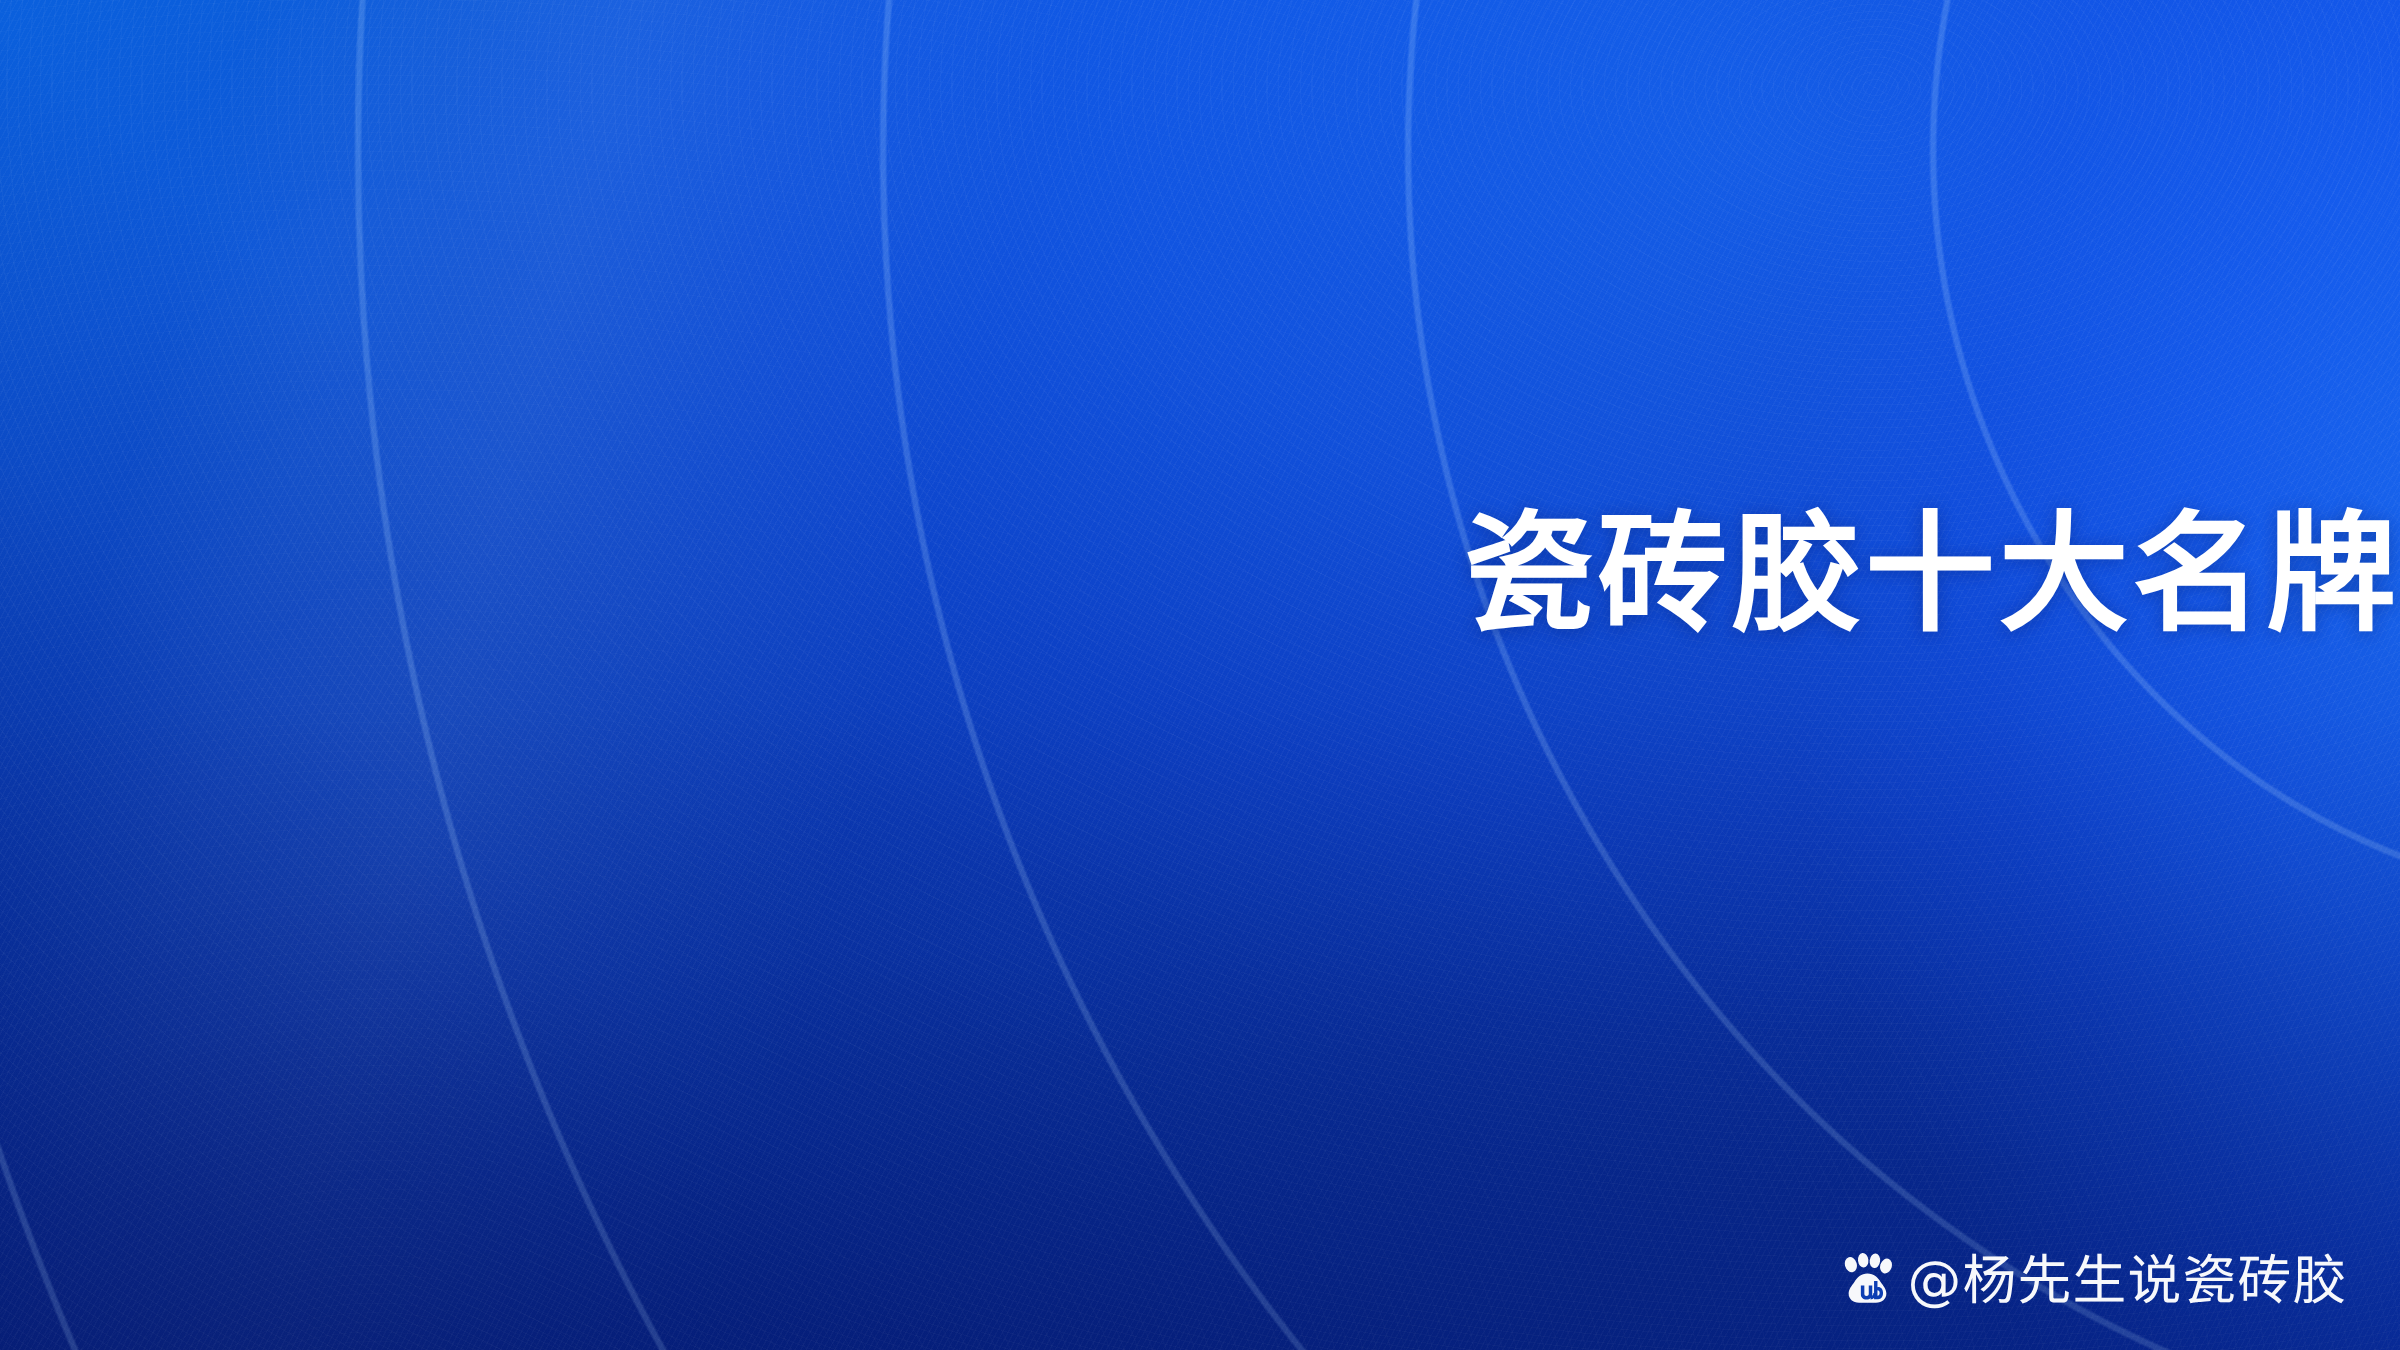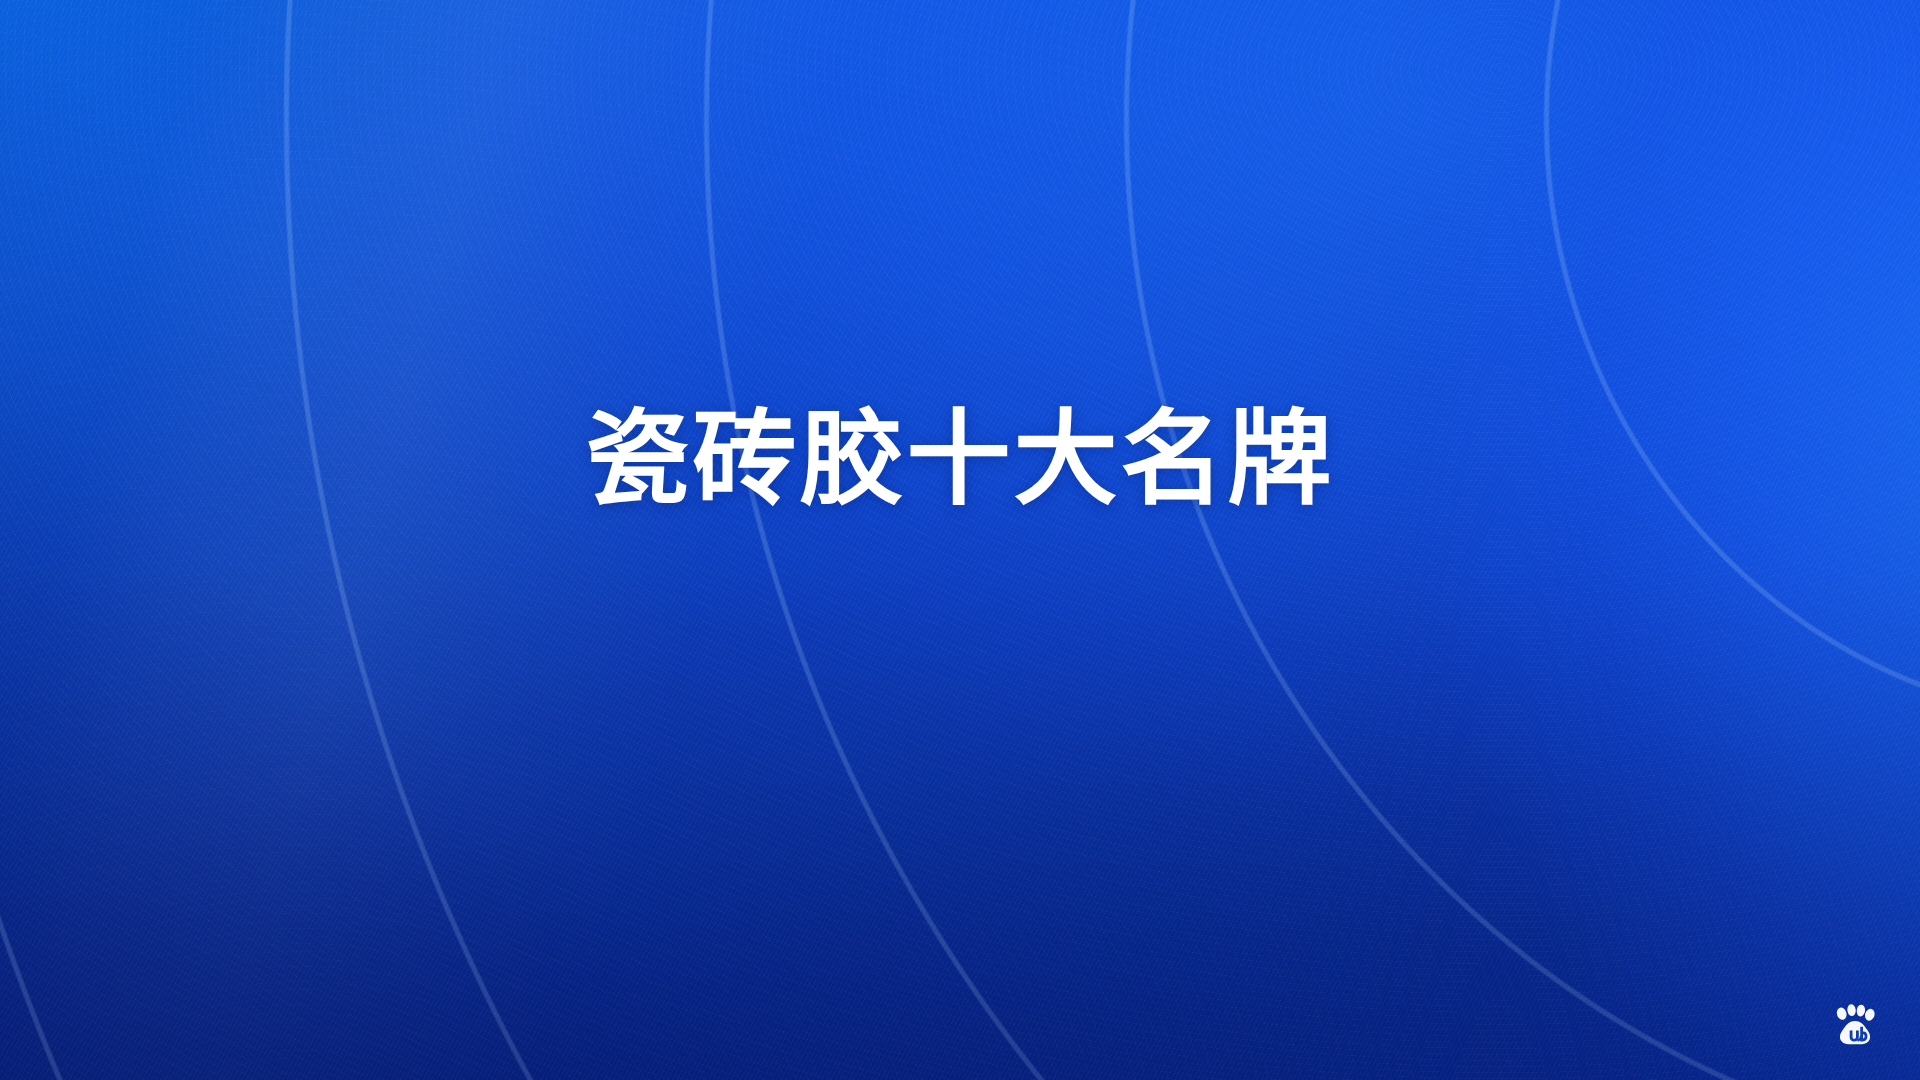--- a/index.html
+++ b/index.html
@@ -164,20 +164,21 @@
   .title-line {
     display: block;
     color: #ffffff;
     font-family: "DejaVu Sans", "Liberation Sans", sans-serif;
     font-weight: 700;
     font-size: 104px;
     line-height: 126px;
     letter-spacing: 3px;
     white-space: nowrap;
     text-shadow: 0 2px 14px rgba(2, 18, 80, 0.30);
+    text-align: right;
   }
 
   
   .watermark {
     position: absolute;
     right: 42px;
     bottom: 30px;
     display: flex;
     align-items: center;
     gap: 9px;
@@ -230,15 +231,16 @@
       <ellipse cx="27.2" cy="8.6" rx="5.8" ry="8.2" transform="rotate(-6 27.2 8.6)" fill="#ffffff"></ellipse>
       <ellipse cx="40.2" cy="9.2" rx="5.8" ry="8.2" transform="rotate(7 40.2 9.2)" fill="#ffffff"></ellipse>
       <ellipse cx="52.6" cy="15.0" rx="6.4" ry="8.4" transform="rotate(18 52.6 15.0)" fill="#ffffff"></ellipse>
 
       <path d="M32 23.5c7.2 0 11.4 4.4 14.6 9.2 3.0 4.5 6.4 7.6 6.4 13.0 0 6.1-4.9 10.3-11.6 10.3H22.6C15.9 56.0 11 51.8 11 45.7c0-5.4 3.4-8.5 6.4-13.0C20.6 27.9 24.8 23.5 32 23.5z" fill="#ffffff"></path>
 
       <path d="M24.6 36.8h3.9v9.2c0 1.6 0.9 2.5 2.4 2.5s2.5-0.9 2.5-2.5v-9.2h3.9v9.6c0 3.6-2.5 5.9-6.4 5.9s-6.3-2.3-6.3-5.9z" fill="#0e3fb5"></path>
       <path d="M39.3 31.6h3.8v20.4h-3.8v-1.5c-0.9 1.2-2.3 1.8-3.9 1.8v-3.7c1.9 0 3.1-1.2 3.1-3.2v-0.4h0.8z" fill="#0e3fb5"></path>
       <path d="M43.9 38.4c3.2 0 5.4 2.6 5.4 6.6s-2.2 6.9-5.4 6.9c-1.2 0-2.2-0.4-2.9-1.1v-3.9c0.5 0.7 1.2 1.1 2.1 1.1 1.5 0 2.4-1.2 2.4-3.0s-0.9-2.9-2.4-2.9c-0.9 0-1.6 0.4-2.1 1.1v-3.8c0.7-0.7 1.7-1.0 2.9-1.0z" fill="#0e3fb5"></path>
     </svg>
+    <span class="watermark-text">@杨先生说瓷砖胶</span>
   </div>
 
 </div>
 
 </body></html>

